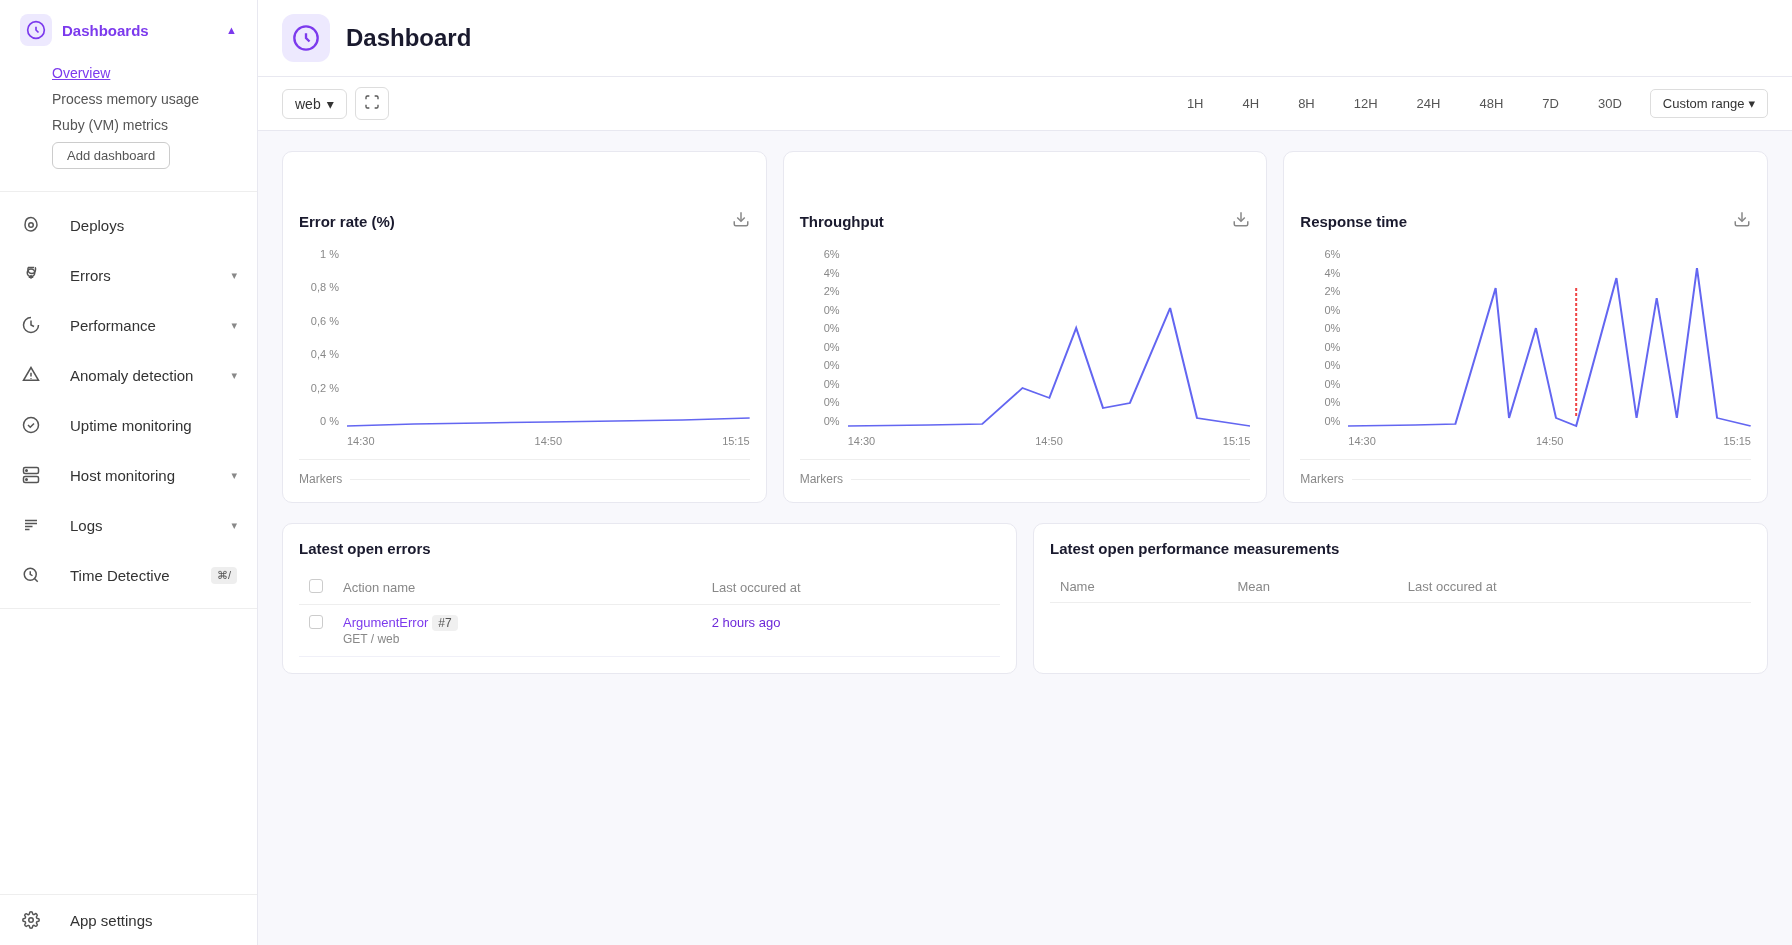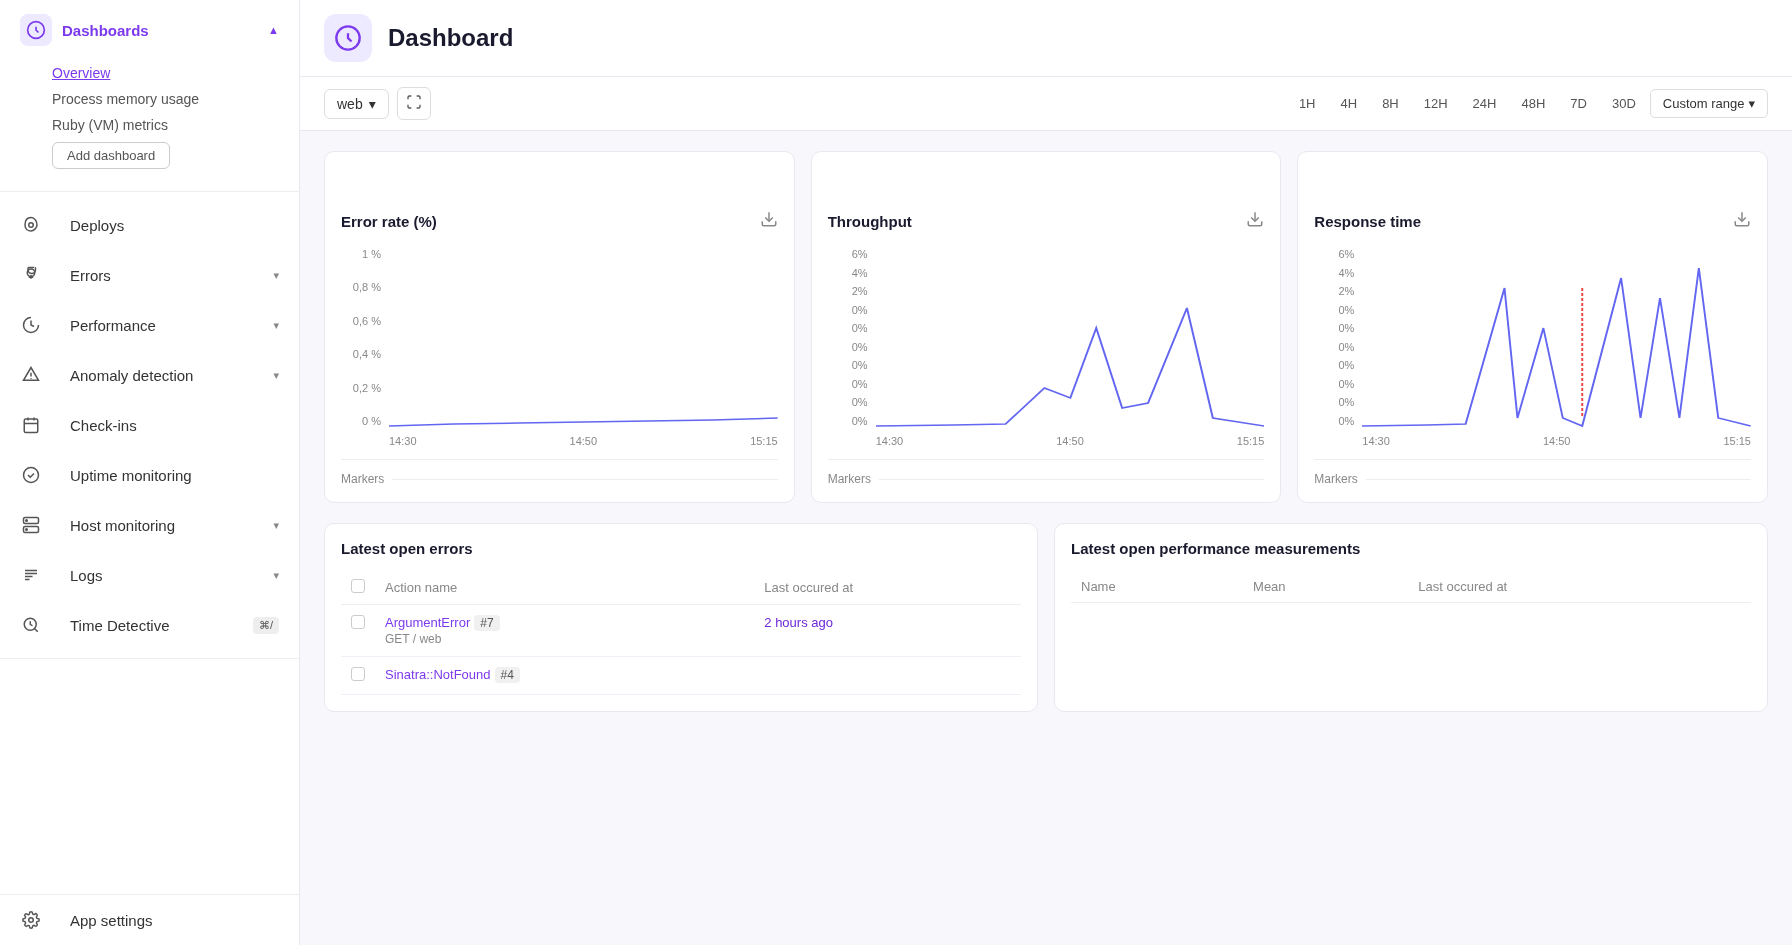--- a/index.html
+++ b/index.html
@@ -1,19 +1,19 @@
 <!DOCTYPE html>
 <html><head>
   <meta charset="utf-8">
   <style>
     * { box-sizing: border-box; margin: 0; padding: 0; }
     body { font-family: -apple-system, BlinkMacSystemFont, 'Segoe UI', sans-serif; background: #f8f8fc; display: flex; height: 945px; overflow: hidden; font-size: 14px; }
 
     
-    .sidebar { width: 300px; background: #fff; border-right: 1px solid #e8e8f0; display: flex; flex-direction: column; height: 100%; overflow-y: auto; }
+    .sidebar { width: 258px; background: #fff; border-right: 1px solid #e8e8f0; display: flex; flex-direction: column; height: 100%; overflow-y: auto; }
     .sidebar-nav-item { display: flex; align-items: center; gap: 28px; padding: 14px 20px; cursor: pointer; color: #333; font-size: 15px; }
     .sidebar-nav-item .icon { width: 22px; height: 22px; display: flex; align-items: center; justify-content: center; flex-shrink: 0; }
     .sidebar-nav-item .chevron { margin-left: auto; font-size: 11px; color: #888; }
     .sidebar-nav-item .kbd { margin-left: auto; background: #eee; border-radius: 4px; padding: 2px 6px; font-size: 11px; color: #555; }
 
     .dashboards-section { padding: 0; }
     .dashboards-header { display: flex; align-items: center; gap: 10px; padding: 14px 20px; cursor: pointer; color: #7c3aed; font-size: 15px; font-weight: 600; }
     .dashboards-header .icon { width: 32px; height: 32px; background: #ede9fe; border-radius: 8px; display: flex; align-items: center; justify-content: center; }
     .dashboards-header .chevron { margin-left: auto; font-size: 11px; }
 
@@ -30,21 +30,21 @@
 
     
     .topbar { background: #fff; border-bottom: 1px solid #e8e8f0; padding: 14px 24px; display: flex; align-items: center; gap: 16px; }
     .topbar-icon { width: 48px; height: 48px; background: #ede9fe; border-radius: 12px; display: flex; align-items: center; justify-content: center; }
     .topbar-title { font-size: 24px; font-weight: 600; color: #1a1a2e; }
 
     
     .toolbar { background: #fff; border-bottom: 1px solid #e8e8f0; padding: 10px 24px; display: flex; align-items: center; gap: 8px; }
     .web-dropdown { display: flex; align-items: center; gap: 6px; border: 1px solid #ddd; border-radius: 6px; padding: 6px 12px; cursor: pointer; background: #fff; font-size: 14px; color: #333; }
     .fullscreen-btn { border: 1px solid #ddd; border-radius: 6px; padding: 6px 8px; cursor: pointer; background: #fff; color: #555; }
-    .time-filters { margin-left: auto; display: flex; align-items: center; gap: 3px; }
+    .time-filters { margin-left: auto; display: flex; align-items: center; gap: 17px; }
     .time-btn { border: 1px solid transparent; border-radius: 6px; padding: 6px 10px; cursor: pointer; background: transparent; font-size: 13px; color: #555; }
     .custom-range-btn { display: flex; align-items: center; gap: 4px; border: 1px solid #ddd; border-radius: 5px; padding: 6px 12px; cursor: pointer; background: #fff; font-size: 13px; color: #333; }
 
     
     .content { flex: 1; overflow-y: auto; padding: 20px 24px; }
 
     
     .charts-row { display: grid; grid-template-columns: 1fr 1fr 1fr; gap: 16px; margin-bottom: 20px; }
     .chart-card { background: #fff; border: 1px solid #e8e8f0; border-radius: 10px; padding: 16px; }
     .chart-header { display: flex; align-items: center; justify-content: space-between; margin-bottom: 16px; margin-top: 42px; }
@@ -134,29 +134,20 @@
     <div class="icon">
       <svg width="18" height="18" viewBox="0 0 24 24" fill="none" stroke="#555" stroke-width="2">
           <path d="M12 2L2 19h20L12 2z"></path>
           <path d="M12 9v5M12 16v1"></path>
         </svg>
     </div>
     <span>Anomaly detection</span>
     <span class="chevron">▾</span>
   </div>
 
-  <div class="sidebar-nav-item">
-    <div class="icon">
-      <svg width="18" height="18" viewBox="0 0 24 24" fill="none" stroke="#555" stroke-width="2">
-          <rect x="3" y="4" width="18" height="18" rx="2"></rect>
-          <path d="M16 2v4M8 2v4M3 10h18"></path>
-        </svg>
-    </div>
-    <span>Check-ins</span>
-  </div>
 
   <div class="sidebar-nav-item">
     <div class="icon">
       <svg width="18" height="18" viewBox="0 0 24 24" fill="none" stroke="#555" stroke-width="2">
           <circle cx="12" cy="12" r="10"></circle>
           <path d="M8 12l3 3 5-5"></path>
         </svg>
     </div>
     <span>Uptime monitoring</span>
   </div>
@@ -395,27 +386,20 @@
           </thead>
           <tbody>
             <tr>
               <td><div class="checkbox"></div></td>
               <td>
                 <div><a class="error-link">ArgumentError</a><span class="badge">#7</span></div>
                 <div class="error-sub">GET /  web</div>
               </td>
               <td><a class="time-link">2 hours ago</a></td>
             </tr>
-            <tr>
-              <td><div class="checkbox"></div></td>
-              <td>
-                <div><a class="error-link">Sinatra::NotFound</a><span class="badge">#4</span></div>
-              </td>
-              <td></td>
-            </tr>
           </tbody>
         </table>
       </div>
 
       <div class="table-card">
         <div class="table-title">Latest open performance measurements</div>
         <table class="data-table">
           <thead>
             <tr>
               <th>Name</th>

